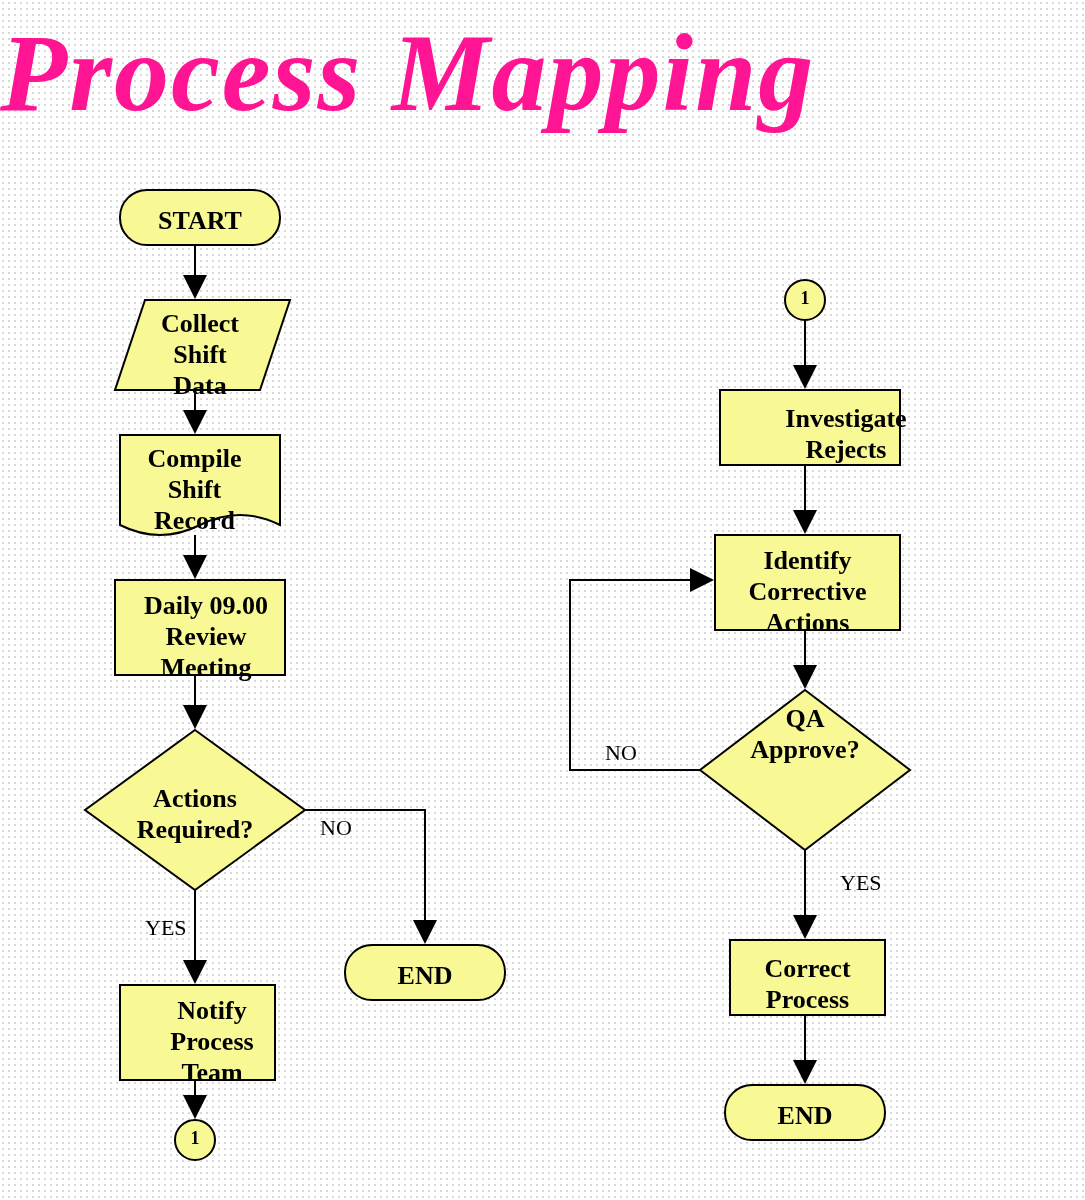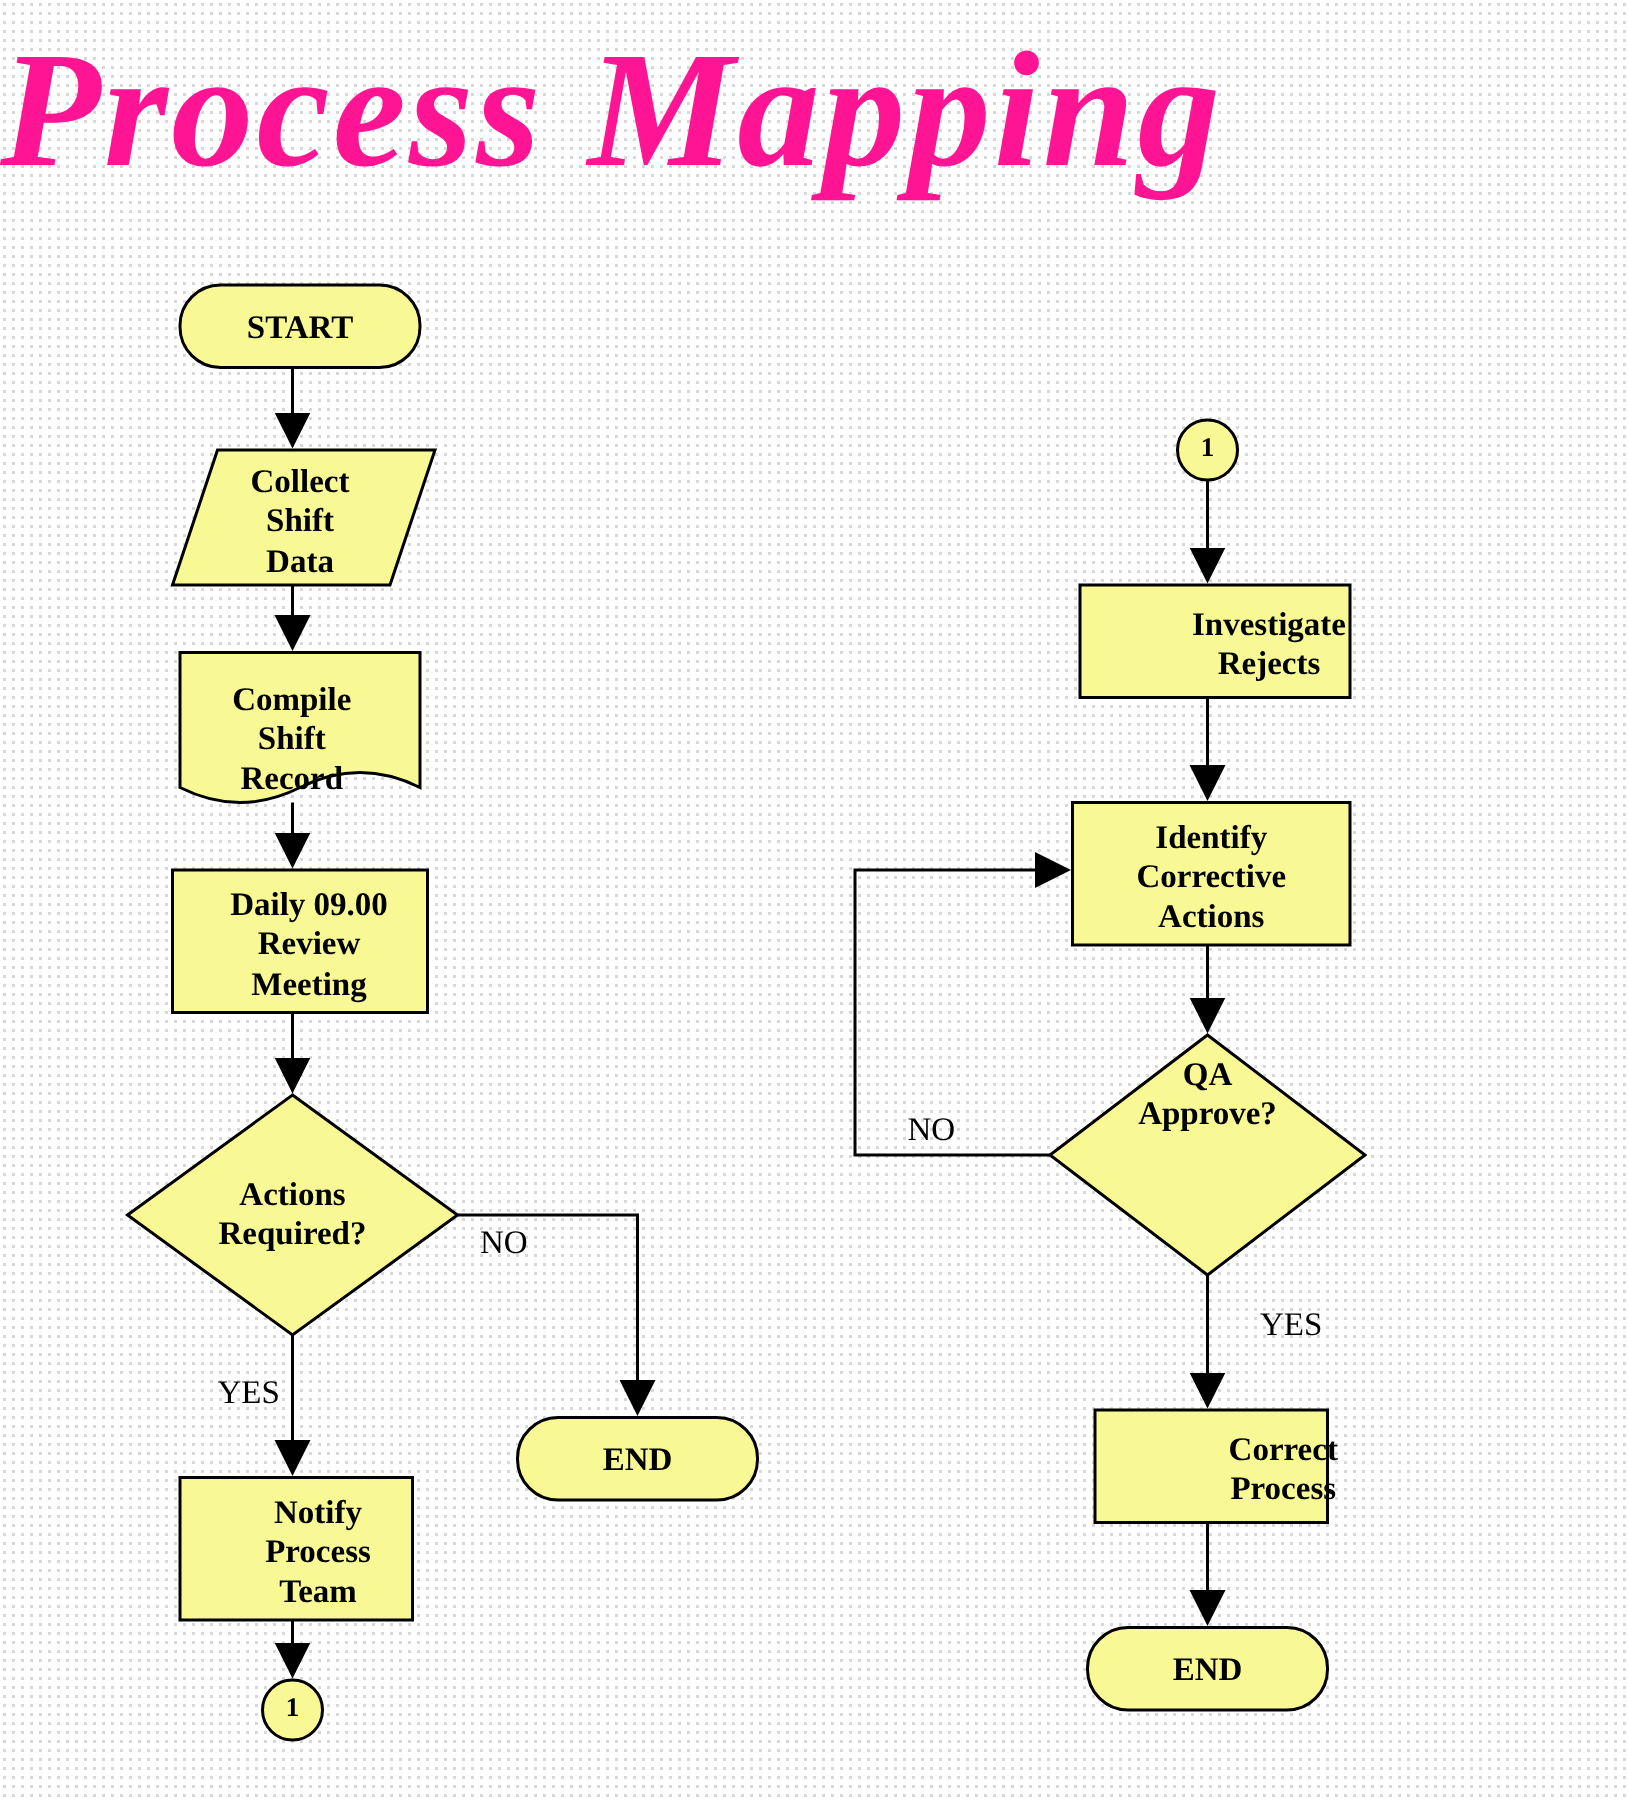--- a/index.html
+++ b/index.html
@@ -34,21 +34,21 @@
   .arrow {
     stroke: #000;
     stroke-width: 2;
     fill: none;
   }
   .arrowhead { fill: #000; }
   .label {
     position: absolute;
     font-family: Georgia, serif;
     font-weight: bold;
-    font-size: 22px;
+    font-size: 26px;
     color: #000;
     text-align: center;
     line-height: 1.2;
     pointer-events: none;
   }
   .edge-label {
     position: absolute;
     font-family: Georgia, serif;
     font-size: 22px;
     color: #000;
@@ -117,30 +117,30 @@
 
   <rect x="730" y="940" width="155" height="75" class="node"></rect>
 
   <line x1="805" y1="1015" x2="805" y2="1080" class="arrow" marker-end="url(#ah)"></line>
 
   <rect x="725" y="1085" width="160" height="55" rx="27" class="node"></rect>
 </svg>
 
 <div class="label" style="left:120px; top:205px; width:160px;">START</div>
 <div class="label" style="left:120px; top:308px; width:160px;">Collect<br>Shift<br>Data</div>
-<div class="label" style="left:120px; top:453px; width:149px;">Compile<br>Shift<br>Record</div>
+<div class="label" style="left:120px; top:443px; width:149px;">Compile<br>Shift<br>Record</div>
 <div class="label" style="left:115px; top:590px; width:182px;">Daily 09.00<br>Review<br>Meeting</div>
 <div class="label" style="left:105px; top:783px; width:180px;">Actions<br>Required?</div>
 <div class="label" style="left:120px; top:995px; width:184px;">Notify<br>Process<br>Team</div>
 <div class="label" style="left:345px; top:960px; width:160px;">END</div>
 <div class="label" style="left:180px; top:1128px; width:30px; font-size:18px;">1</div>
 
 <div class="label" style="left:790px; top:288px; width:30px; font-size:18px;">1</div>
 <div class="label" style="left:756px; top:403px; width:180px;">Investigate<br>Rejects</div>
 <div class="label" style="left:715px; top:545px; width:185px;">Identify<br>Corrective<br>Actions</div>
 <div class="label" style="left:720px; top:703px; width:170px;">QA<br>Approve?</div>
-<div class="label" style="left:730px; top:953px; width:155px;padding-left:48px;">Correct<br>Process</div>
+<div class="label" style="left:730px; top:953px; width:155px;">Correct<br>Process</div>
 <div class="label" style="left:725px; top:1100px; width:160px;">END</div>
 
 <div class="edge-label" style="left:145px; top:915px;">YES</div>
 <div class="edge-label" style="left:320px; top:815px;">NO</div>
 <div class="edge-label" style="left:840px; top:870px;">YES</div>
 <div class="edge-label" style="left:605px; top:740px;">NO</div>
 
 </body></html>

